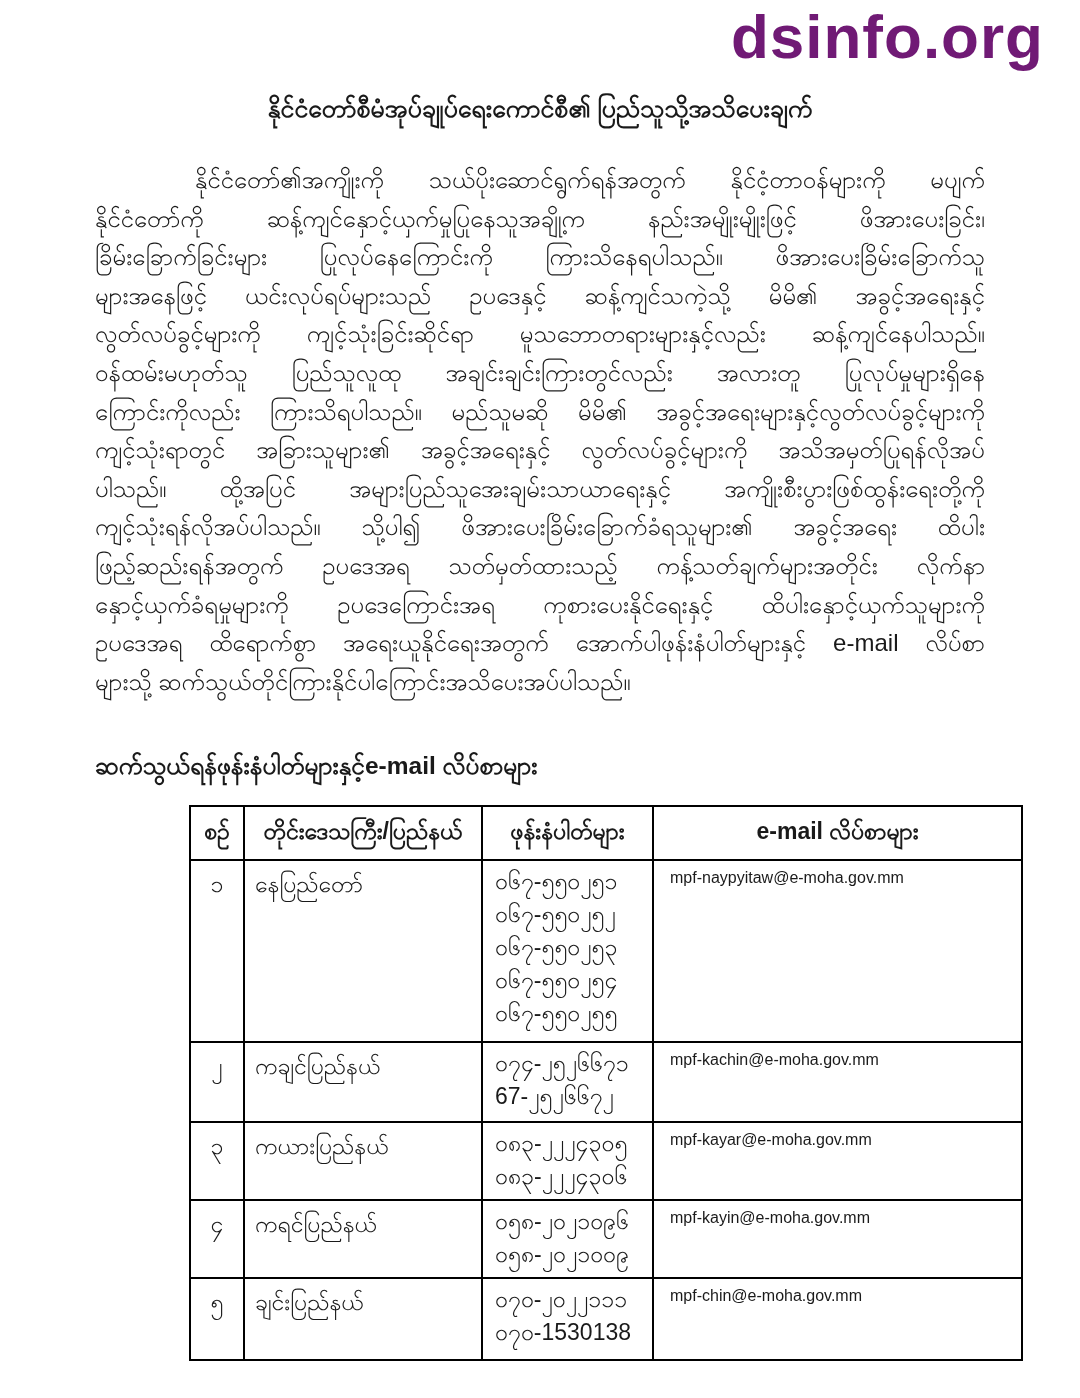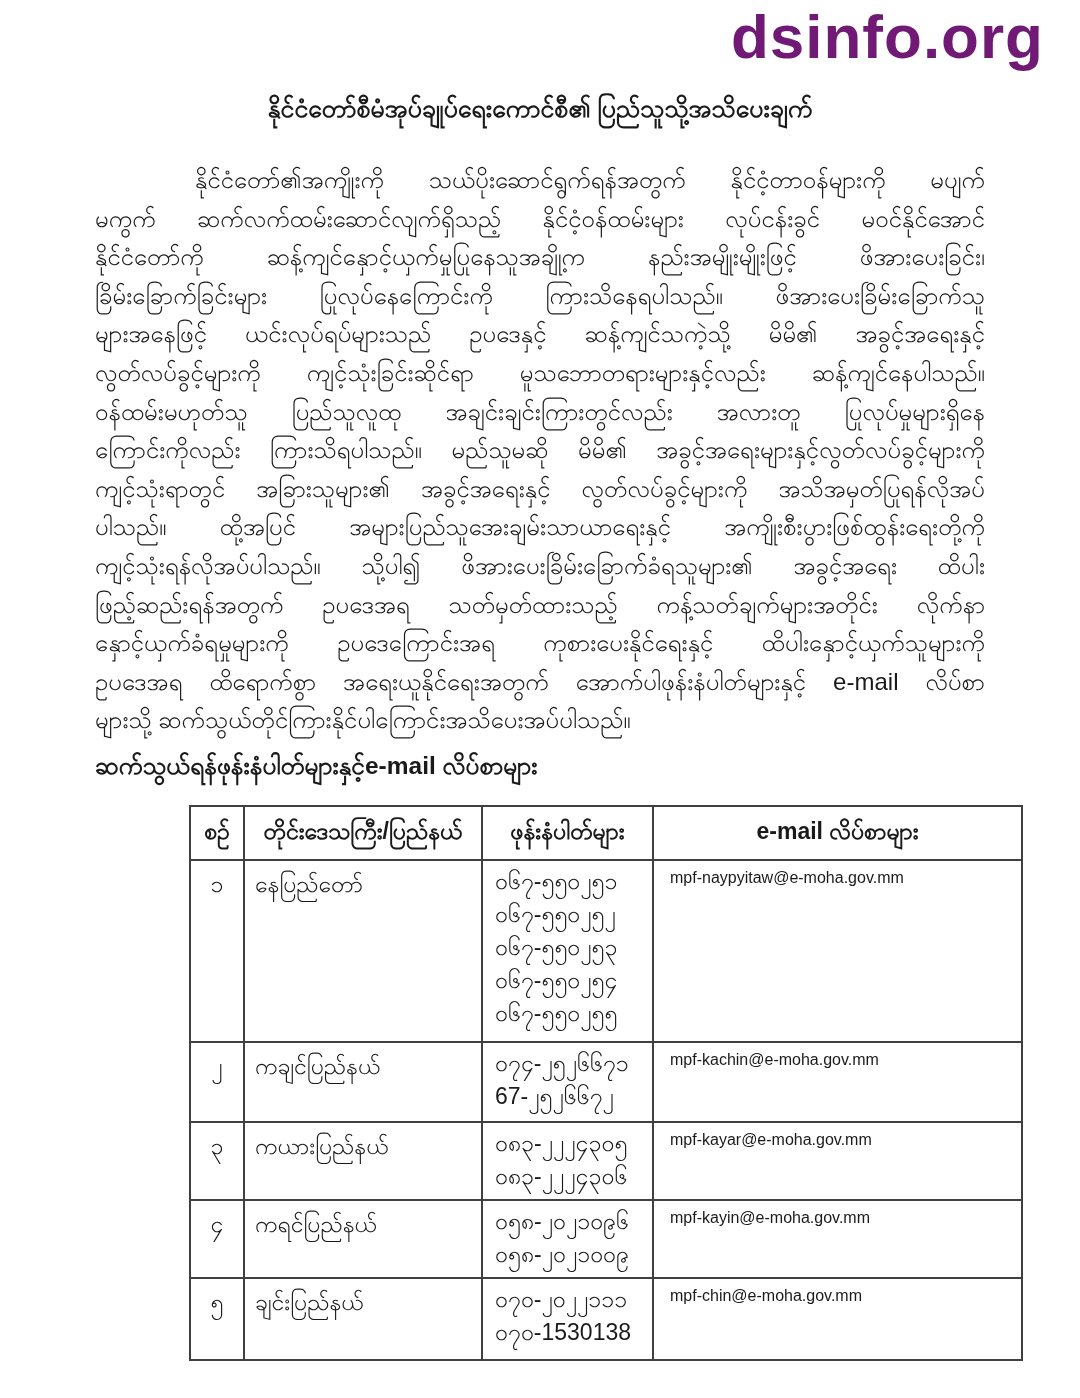--- a/index.html
+++ b/index.html
@@ -65,21 +65,21 @@
     position: absolute;
     top: 805px;
     left: 189px;
     width: 792px;
     border-collapse: collapse;
     table-layout: fixed;
     font-size: 23px;
   }
   .contact-table th,
   .contact-table td {
-    border: 2px solid #404040;
+    border: 2px solid #000000;
     vertical-align: top;
   }
   .contact-table th {
     font-weight: 700;
     text-align: center;
     padding: 9px 4px;
     vertical-align: middle;
   }
   .col-no    { width: 44px; }
   .col-region{ width: 228px; }
@@ -114,21 +114,20 @@
 <body>
 
 <div class="page">
 
   <div class="watermark" style="color: #701a75;">dsinfo.org</div>
 
   <div class="doc-title">နိုင်ငံတော်စီမံအုပ်ချုပ်ရေးကောင်စီ၏ ပြည်သူသို့အသိပေးချက်</div>
 
   <div class="body-text">
       <div class="body-line first">နိုင်ငံတော်၏အကျိုးကို သယ်ပိုးဆောင်ရွက်ရန်အတွက် နိုင်ငံ့တာဝန်များကို မပျက်</div>
-      <div class="body-line">မကွက် ဆက်လက်ထမ်းဆောင်လျက်ရှိသည့် နိုင်ငံ့ဝန်ထမ်းများ လုပ်ငန်းခွင် မဝင်နိုင်အောင်</div>
       <div class="body-line">နိုင်ငံတော်ကို ဆန့်ကျင်နှောင့်ယှက်မှုပြုနေသူအချို့က နည်းအမျိုးမျိုးဖြင့် ဖိအားပေးခြင်း၊</div>
       <div class="body-line">ခြိမ်းခြောက်ခြင်းများ ပြုလုပ်နေကြောင်းကို ကြားသိနေရပါသည်။ ဖိအားပေးခြိမ်းခြောက်သူ</div>
       <div class="body-line">များအနေဖြင့် ယင်းလုပ်ရပ်များသည် ဥပဒေနှင့် ဆန့်ကျင်သကဲ့သို့ မိမိ၏ အခွင့်အရေးနှင့်</div>
       <div class="body-line">လွတ်လပ်ခွင့်များကို ကျင့်သုံးခြင်းဆိုင်ရာ မူသဘောတရားများနှင့်လည်း ဆန့်ကျင်နေပါသည်။</div>
       <div class="body-line">ဝန်ထမ်းမဟုတ်သူ ပြည်သူလူထု အချင်းချင်းကြားတွင်လည်း အလားတူ ပြုလုပ်မှုများရှိနေ</div>
       <div class="body-line">ကြောင်းကိုလည်း ကြားသိရပါသည်။ မည်သူမဆို မိမိ၏ အခွင့်အရေးများနှင့်လွတ်လပ်ခွင့်များကို</div>
       <div class="body-line">ကျင့်သုံးရာတွင် အခြားသူများ၏ အခွင့်အရေးနှင့် လွတ်လပ်ခွင့်များကို အသိအမှတ်ပြုရန်လိုအပ်</div>
       <div class="body-line">ပါသည်။ ထို့အပြင် အများပြည်သူအေးချမ်းသာယာရေးနှင့် အကျိုးစီးပွားဖြစ်ထွန်းရေးတို့ကို</div>
       <div class="body-line">ကျင့်သုံးရန်လိုအပ်ပါသည်။ သို့ပါ၍ ဖိအားပေးခြိမ်းခြောက်ခံရသူများ၏ အခွင့်အရေး ထိပါး</div>
       <div class="body-line">ဖြည့်ဆည်းရန်အတွက် ဥပဒေအရ သတ်မှတ်ထားသည့် ကန့်သတ်ချက်များအတိုင်း လိုက်နာ</div>

